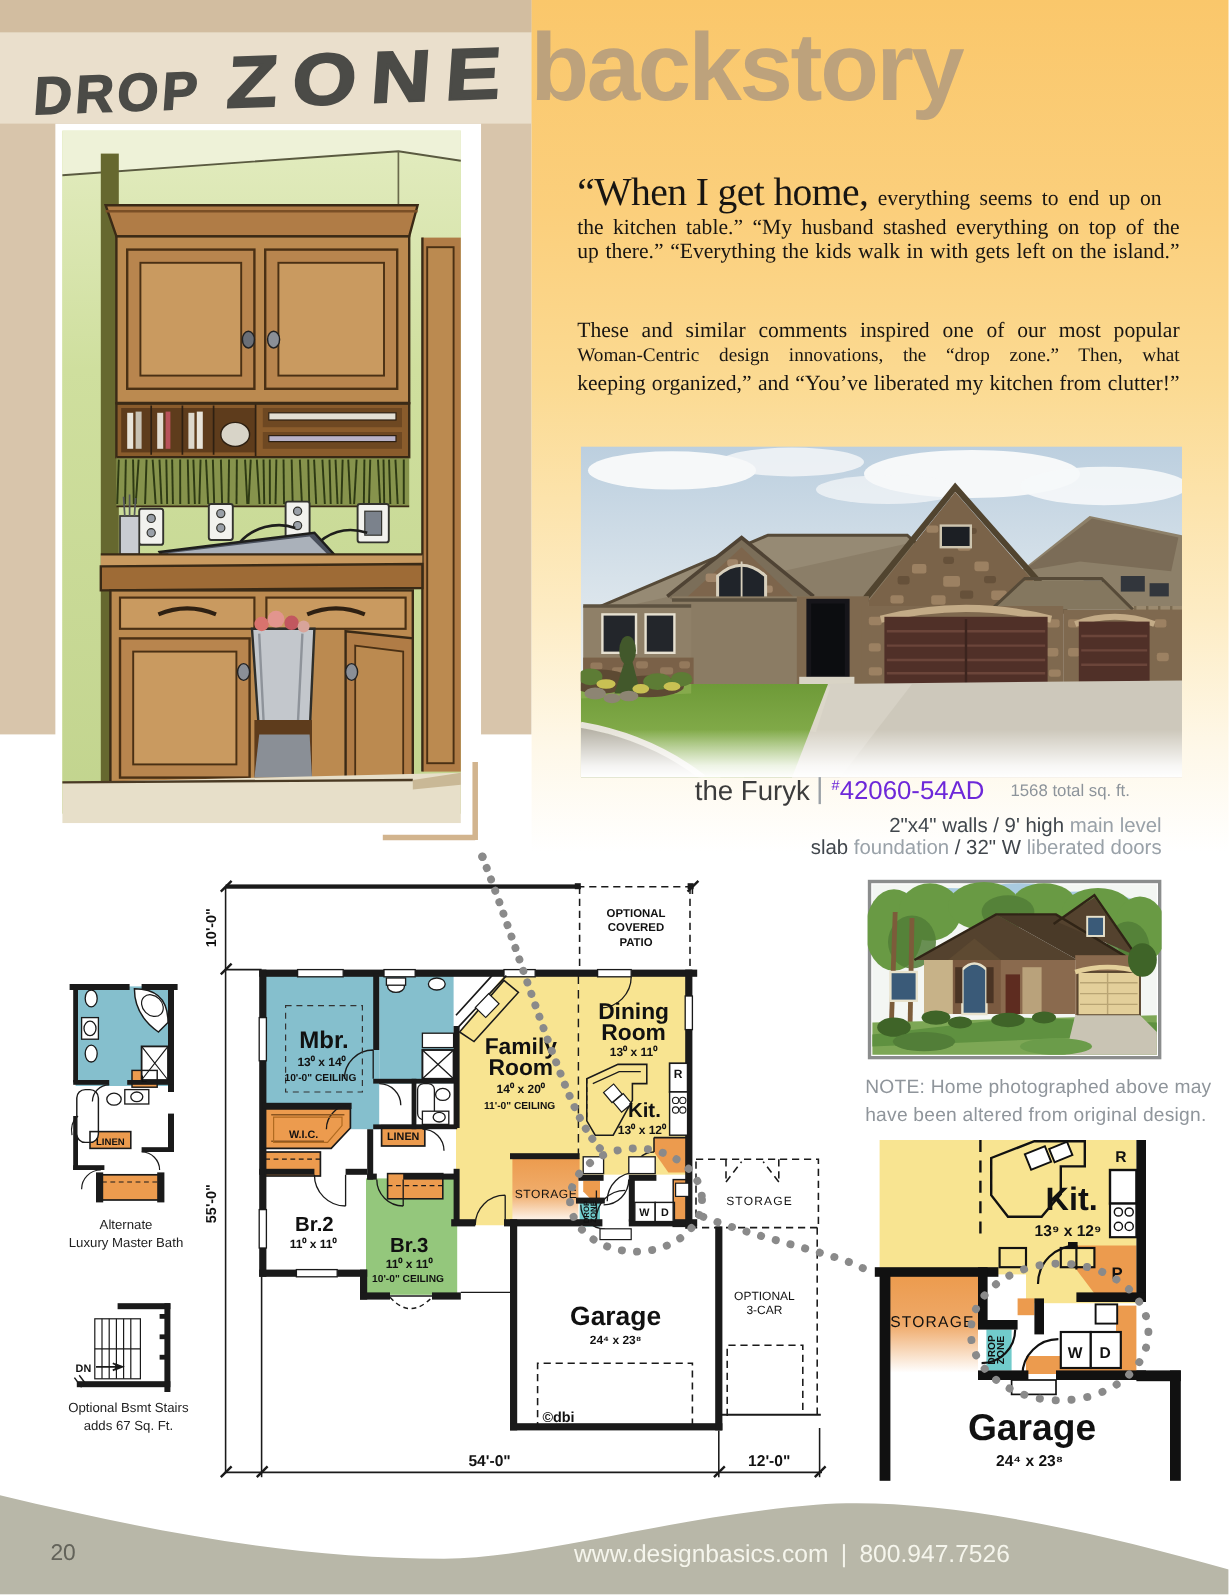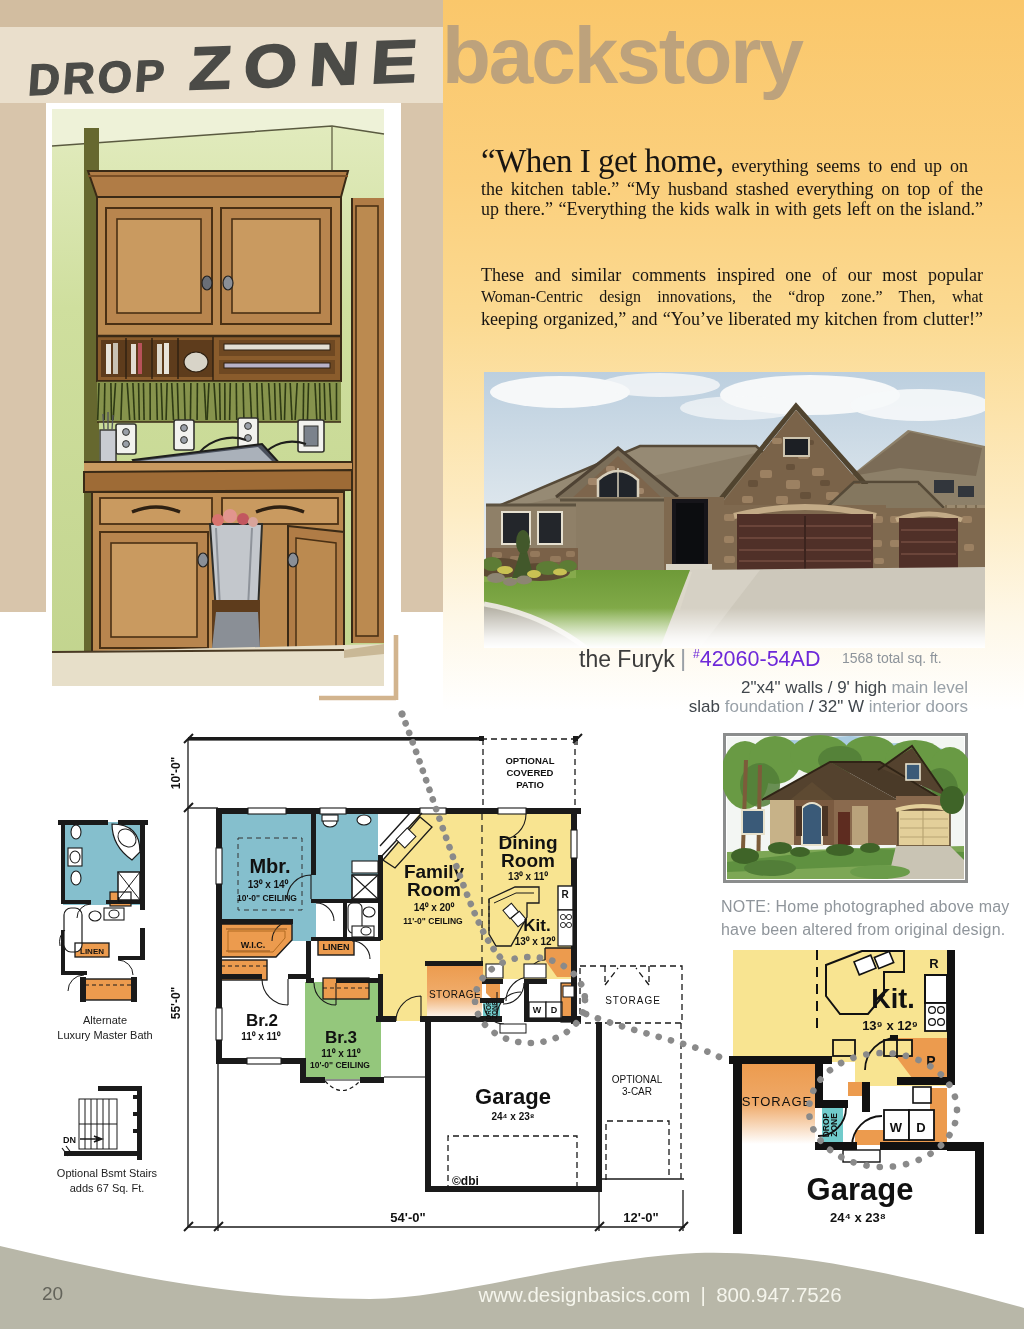--- a/index.html
+++ b/index.html
@@ -224,21 +224,21 @@
 
 <div class="abs" style="left:484px;top:644px;width:540px;white-space:nowrap">
   <div style="position:absolute;left:95px;top:2px;font-size:23px;color:#3c3c3c">the Furyk</div>
   <div style="position:absolute;left:196px;top:0;font-size:24px;color:#9aa0a6;font-weight:400">|</div>
   <div style="position:absolute;left:209px;top:3px;font-size:21.5px;color:#6d28d9"><sup style="font-size:12px">#</sup>42060-54AD</div>
   <div style="position:absolute;left:358px;top:6px;font-size:14px;color:#8d949b">1568 total sq. ft.</div>
 </div>
 
 <div class="abs" style="left:484px;top:679px;width:484px;text-align:right;font-size:17px;line-height:18.5px;color:#40464c;white-space:nowrap">
   <div>2"x4" walls / 9' high <span style="color:#99a1a8">main level</span></div>
-  <div>slab <span style="color:#99a1a8">foundation</span> / 32" W <span style="color:#99a1a8">interior doors</span></div>
+  <div>slab <span style="color:#99a1a8">foundation</span> / 32" W <span style="color:#99a1a8">liberated doors</span></div>
 </div>
 
 <svg class="abs" style="left:46px;top:103px" width="355" height="583" viewBox="46 103 355 583">
 
   <rect x="46" y="103" width="355" height="583" fill="#ffffff"></rect>
 
   <rect x="52" y="109" width="332" height="569" fill="#cfdf9e"></rect>
   <defs>
     <linearGradient id="skwall" x1="0" y1="0" x2="0" y2="1">
       <stop offset="0" stop-color="#e3ecc0"></stop>

